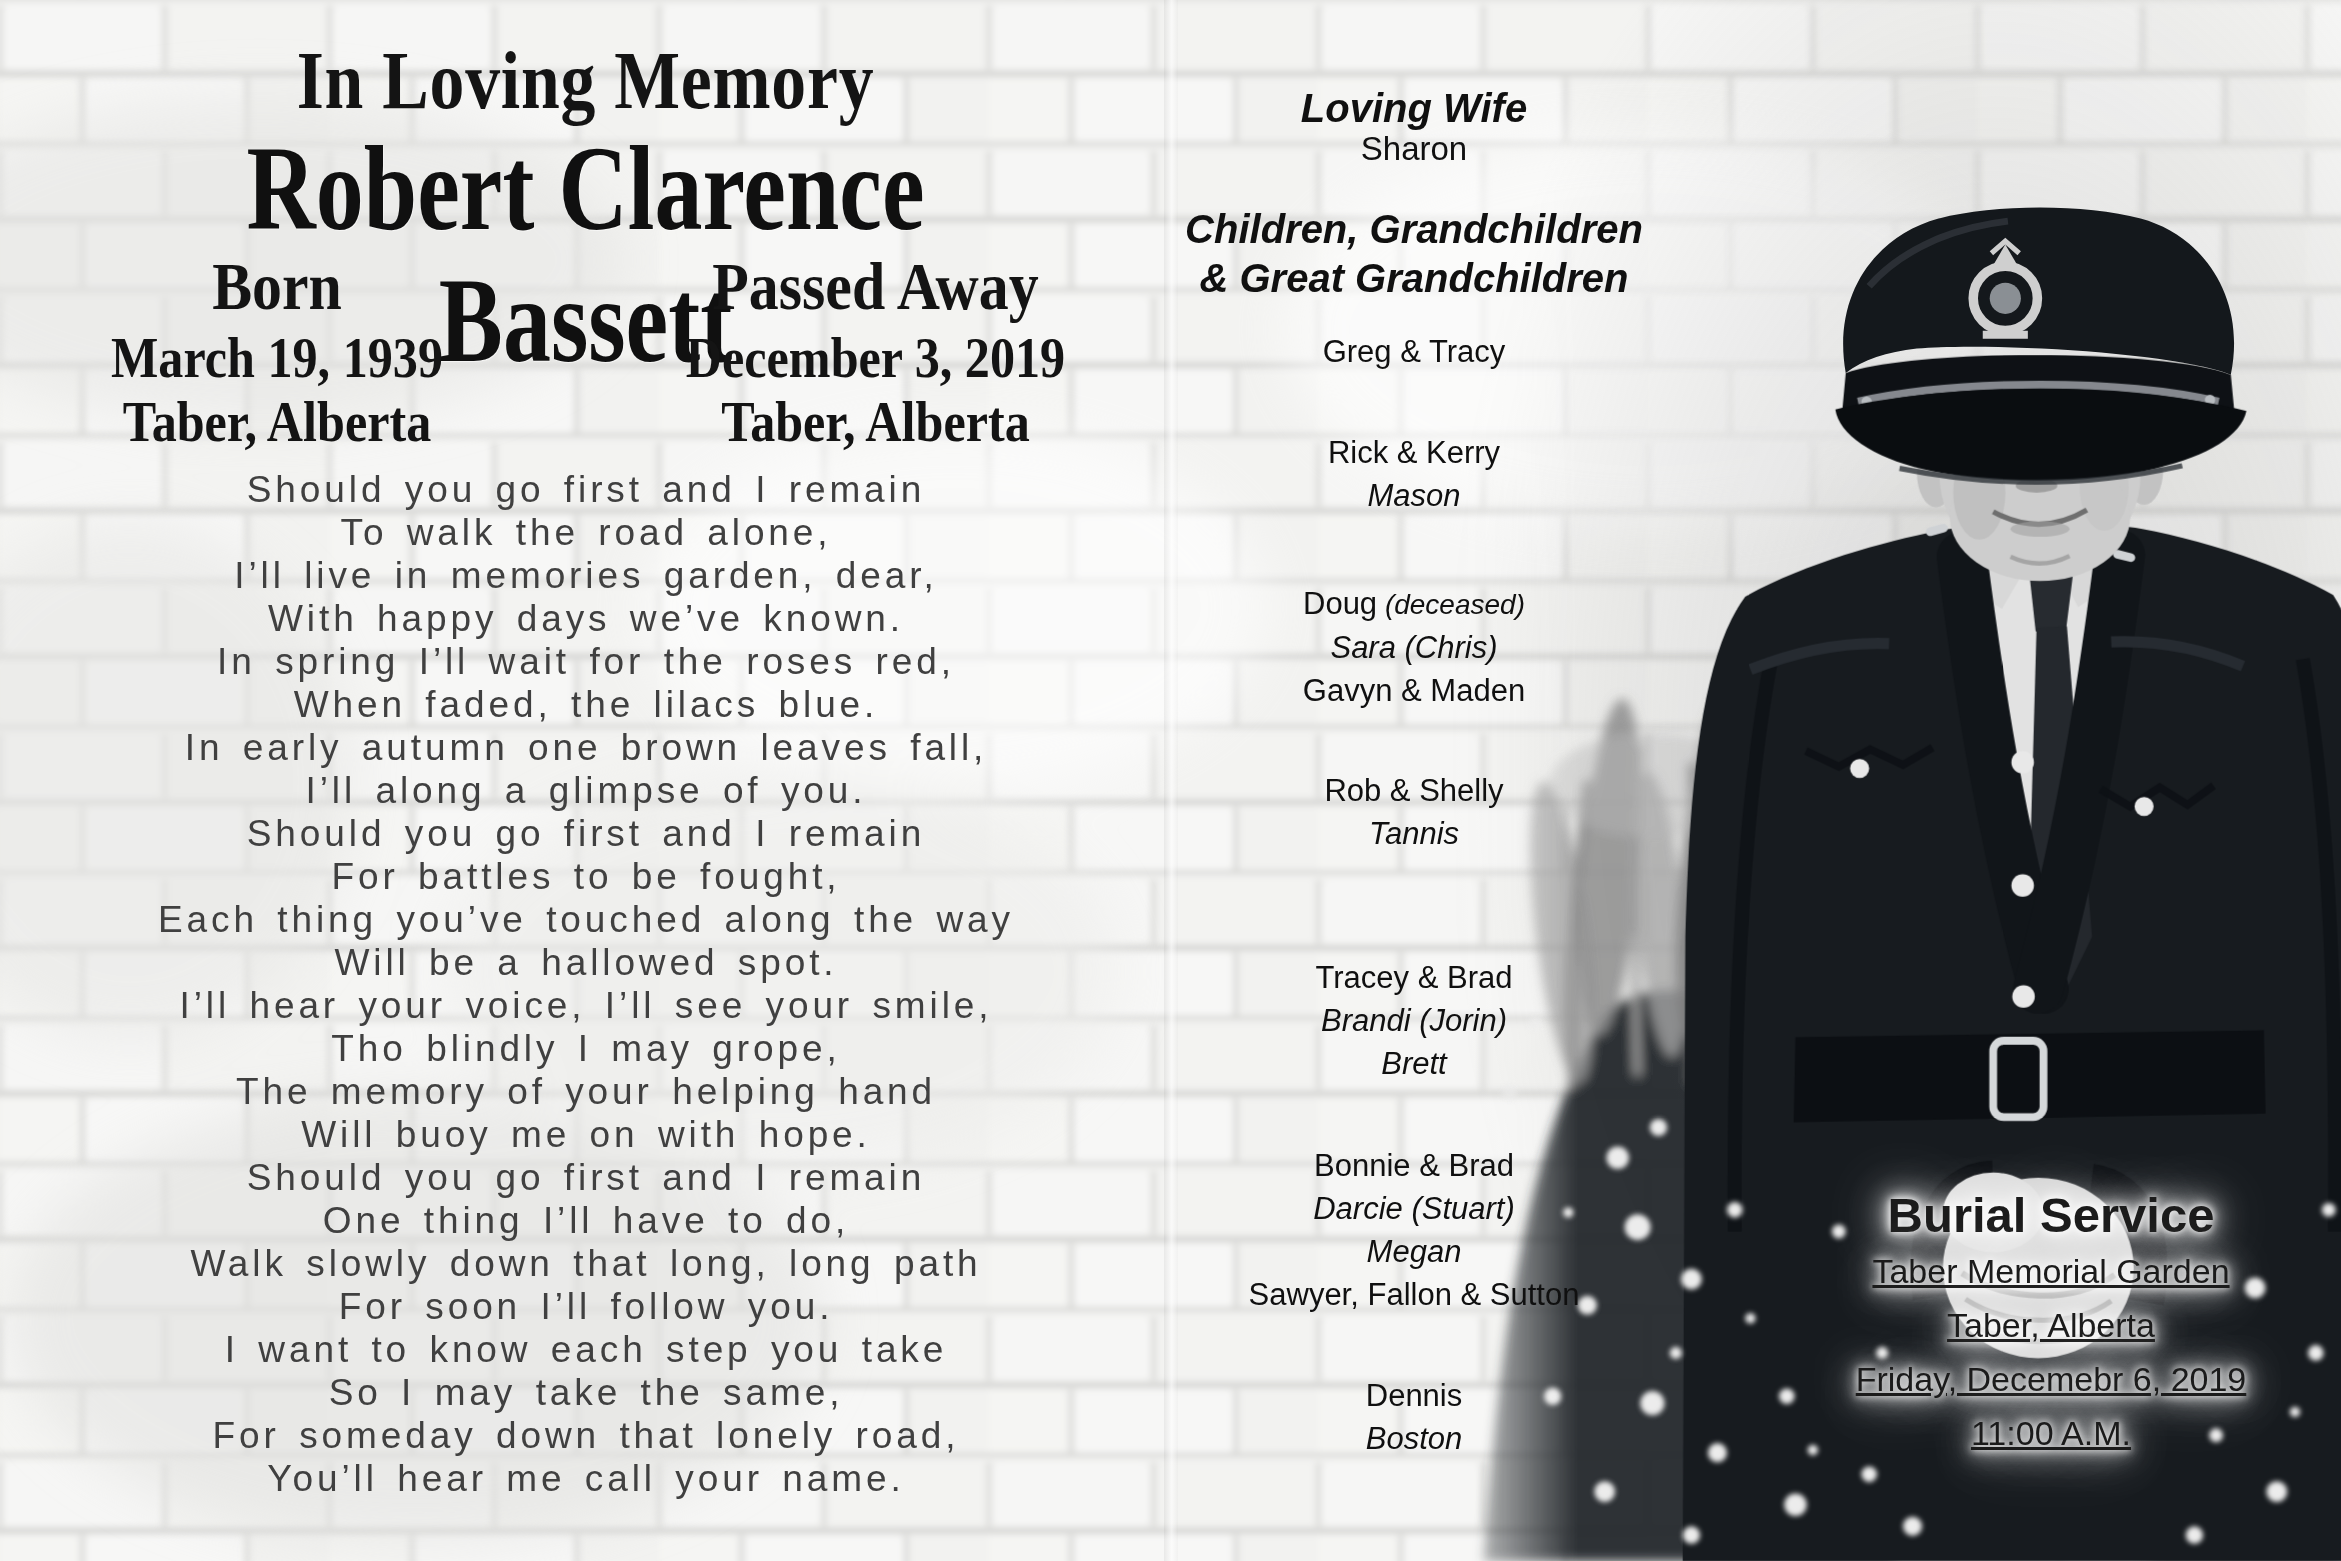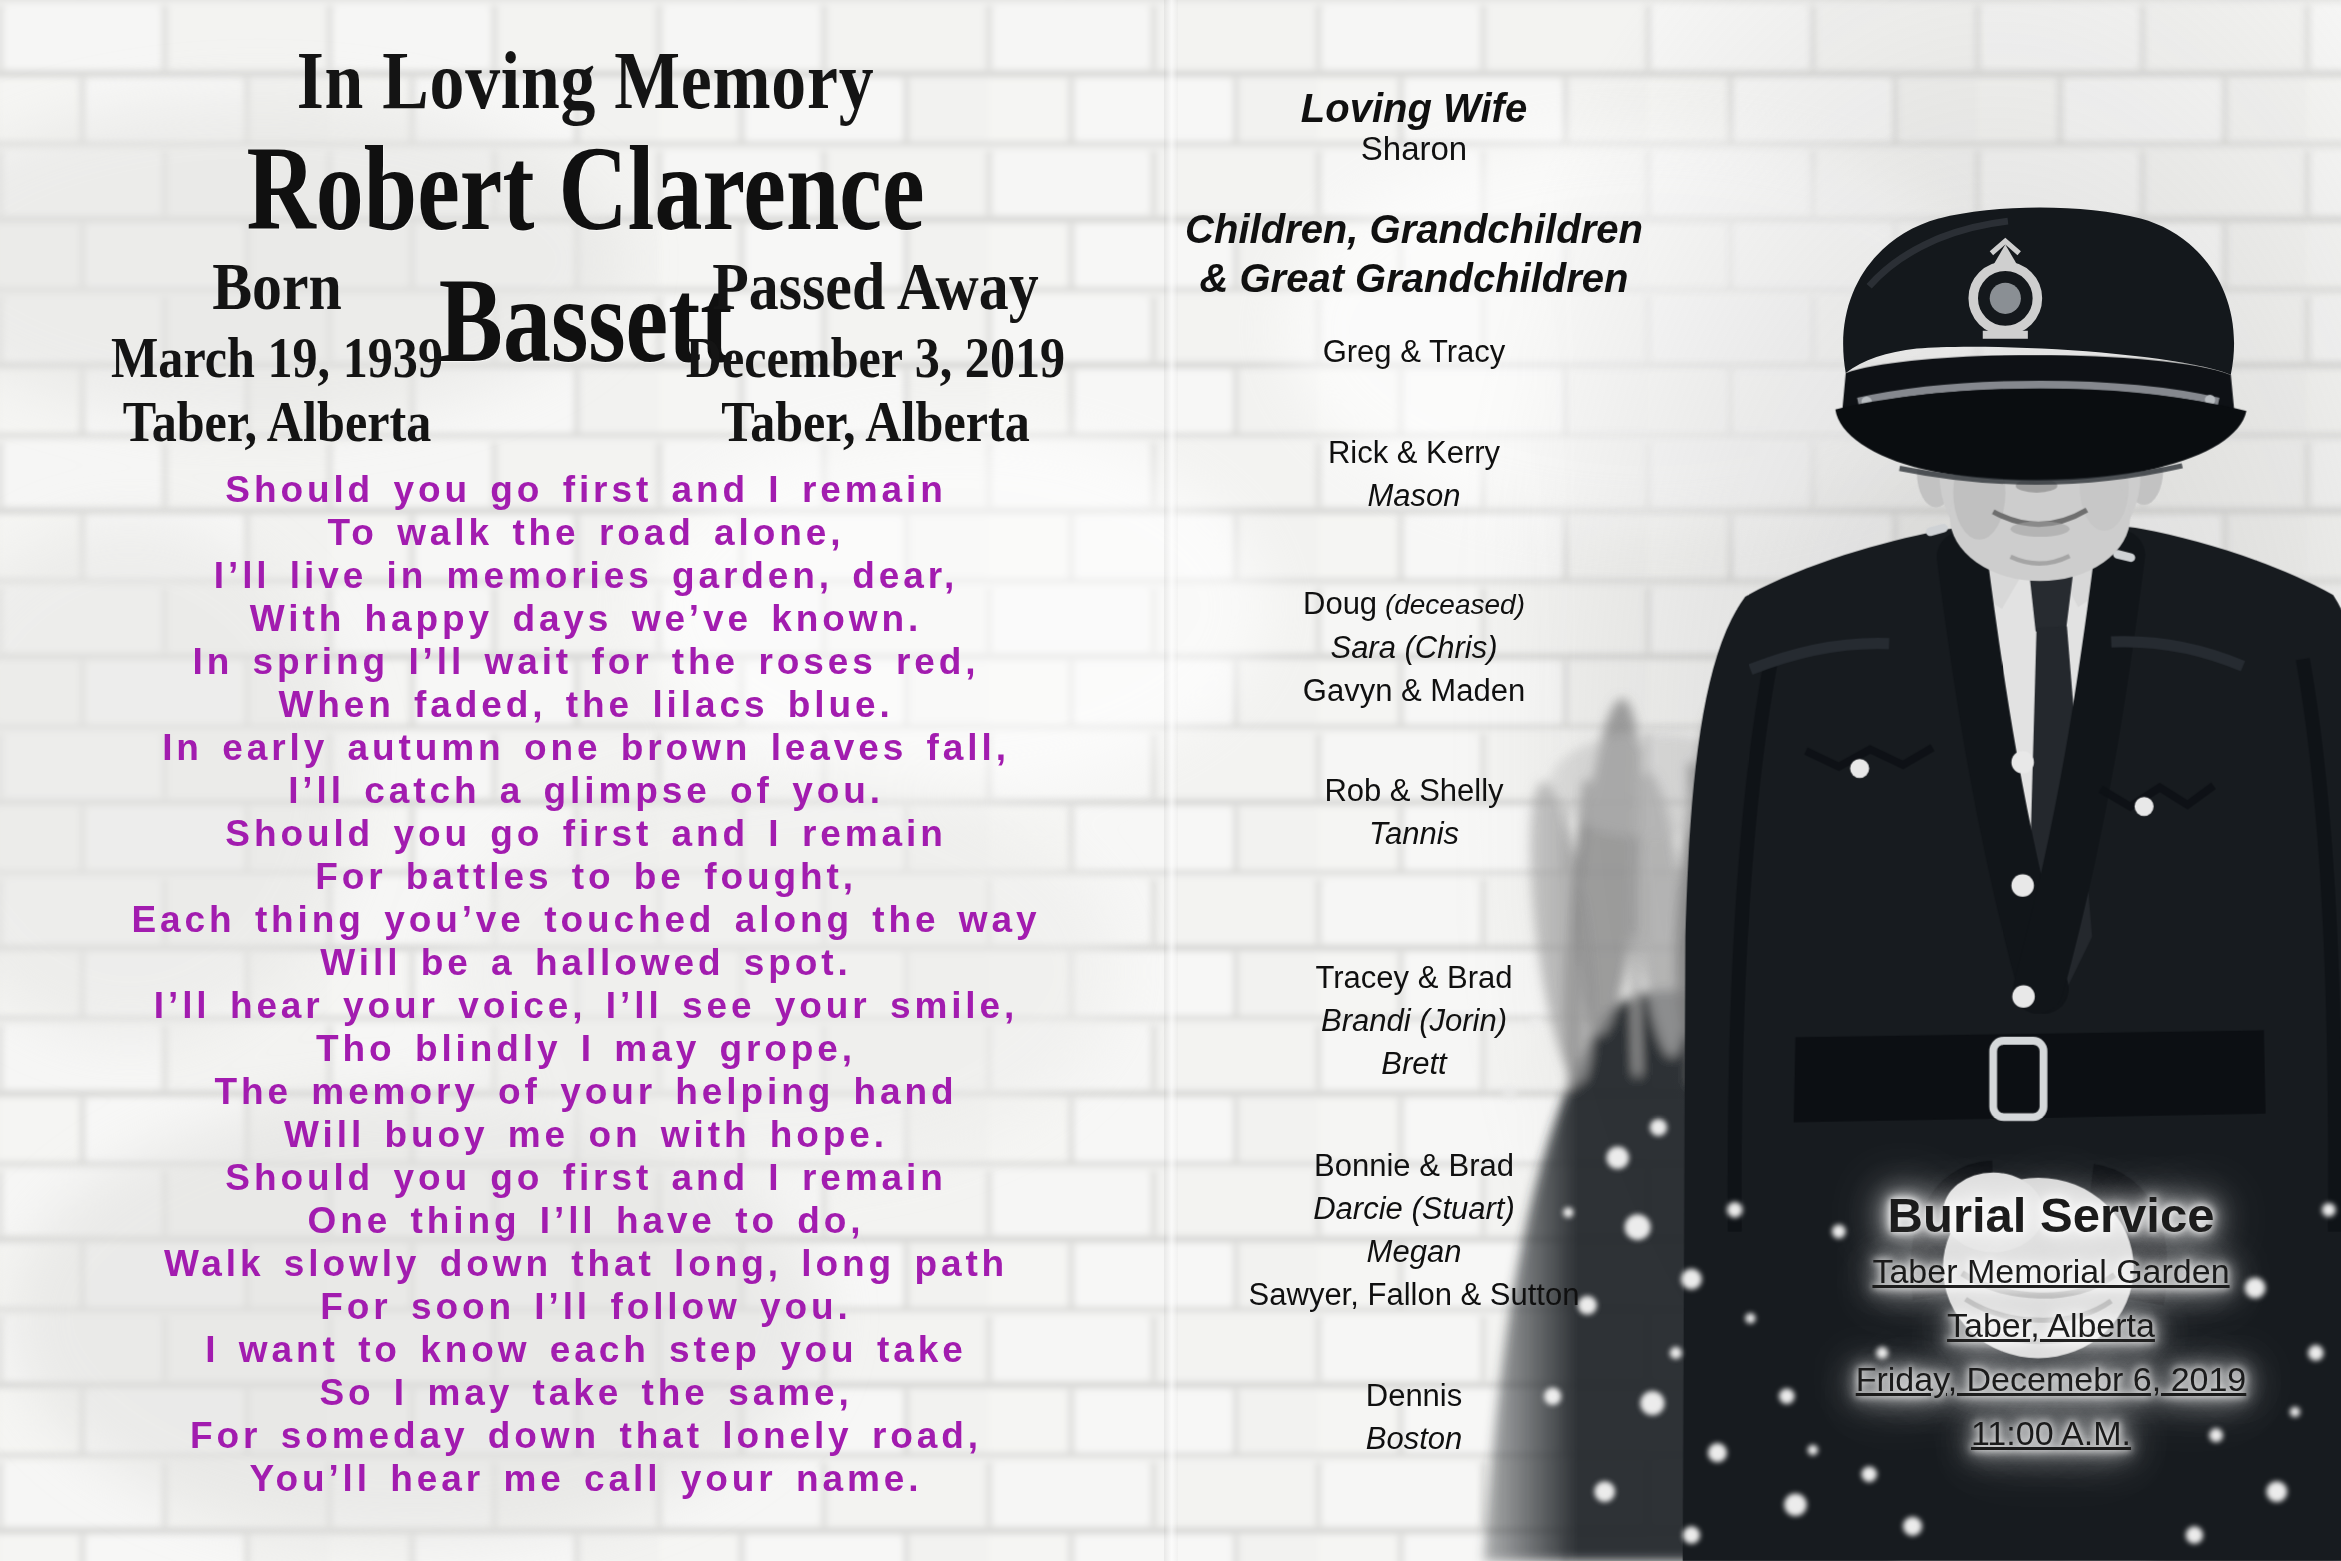--- a/index.html
+++ b/index.html
@@ -39,22 +39,22 @@
   .dates { position:absolute; top:246px; left:0; width:1171px; }
   .col { position:absolute; text-align:center; }
   .col-born   { left:17.3px;  width:520px; }
   .col-passed { left:572px; width:607px; }
   .date-label { font-size:68px; line-height:80px; transform:scaleX(0.88); }
   .date-value { font-size:57px; line-height:64px; transform:scaleX(0.88); }
   .date-place { font-size:57px; line-height:64px; transform:scaleX(0.88); }
 
   .poem {
     position:absolute; top:468px; left:35px; width:1102px; text-align:center;
-    font-size:37px; line-height:43px; color:#a21caf;
-    letter-spacing:3.9px; word-spacing:5.2px;font-weight:bold;
+    font-size:37px; line-height:43px; color:#404040;
+    letter-spacing:3.9px; word-spacing:5.2px;
   }
   .poem-line { white-space:nowrap; }
 
   
   .right-names { position:absolute; left:1171px; top:0; width:486px; height:1561px; text-align:center; color:#101010; }
   .rc-header { position:absolute; left:0; width:100%; font-style:italic; font-weight:bold; font-size:40px; line-height:49px; }
   .rc-sub    { position:absolute; left:0; width:100%; font-size:33px; line-height:42px; }
   .wife-label { top:84px; }
   .wife-name  { top:128px; }
   .children-label { top:205px; }
@@ -295,21 +295,21 @@
     </div>
 
     <div class="poem" id="poem">
         <div class="poem-line">Should you go first and I remain</div>
         <div class="poem-line">To walk the road alone,</div>
         <div class="poem-line">I’ll live in memories garden, dear,</div>
         <div class="poem-line">With happy days we’ve known.</div>
         <div class="poem-line">In spring I’ll wait for the roses red,</div>
         <div class="poem-line">When faded, the lilacs blue.</div>
         <div class="poem-line">In early autumn one brown leaves fall,</div>
-        <div class="poem-line">I’ll catch a glimpse of you.</div>
+        <div class="poem-line">I’ll along a glimpse of you.</div>
         <div class="poem-line">Should you go first and I remain</div>
         <div class="poem-line">For battles to be fought,</div>
         <div class="poem-line">Each thing you’ve touched along the way</div>
         <div class="poem-line">Will be a hallowed spot.</div>
         <div class="poem-line">I’ll hear your voice, I’ll see your smile,</div>
         <div class="poem-line">Tho blindly I may grope,</div>
         <div class="poem-line">The memory of your helping hand</div>
         <div class="poem-line">Will buoy me on with hope.</div>
         <div class="poem-line">Should you go first and I remain</div>
         <div class="poem-line">One thing I’ll have to do,</div>

